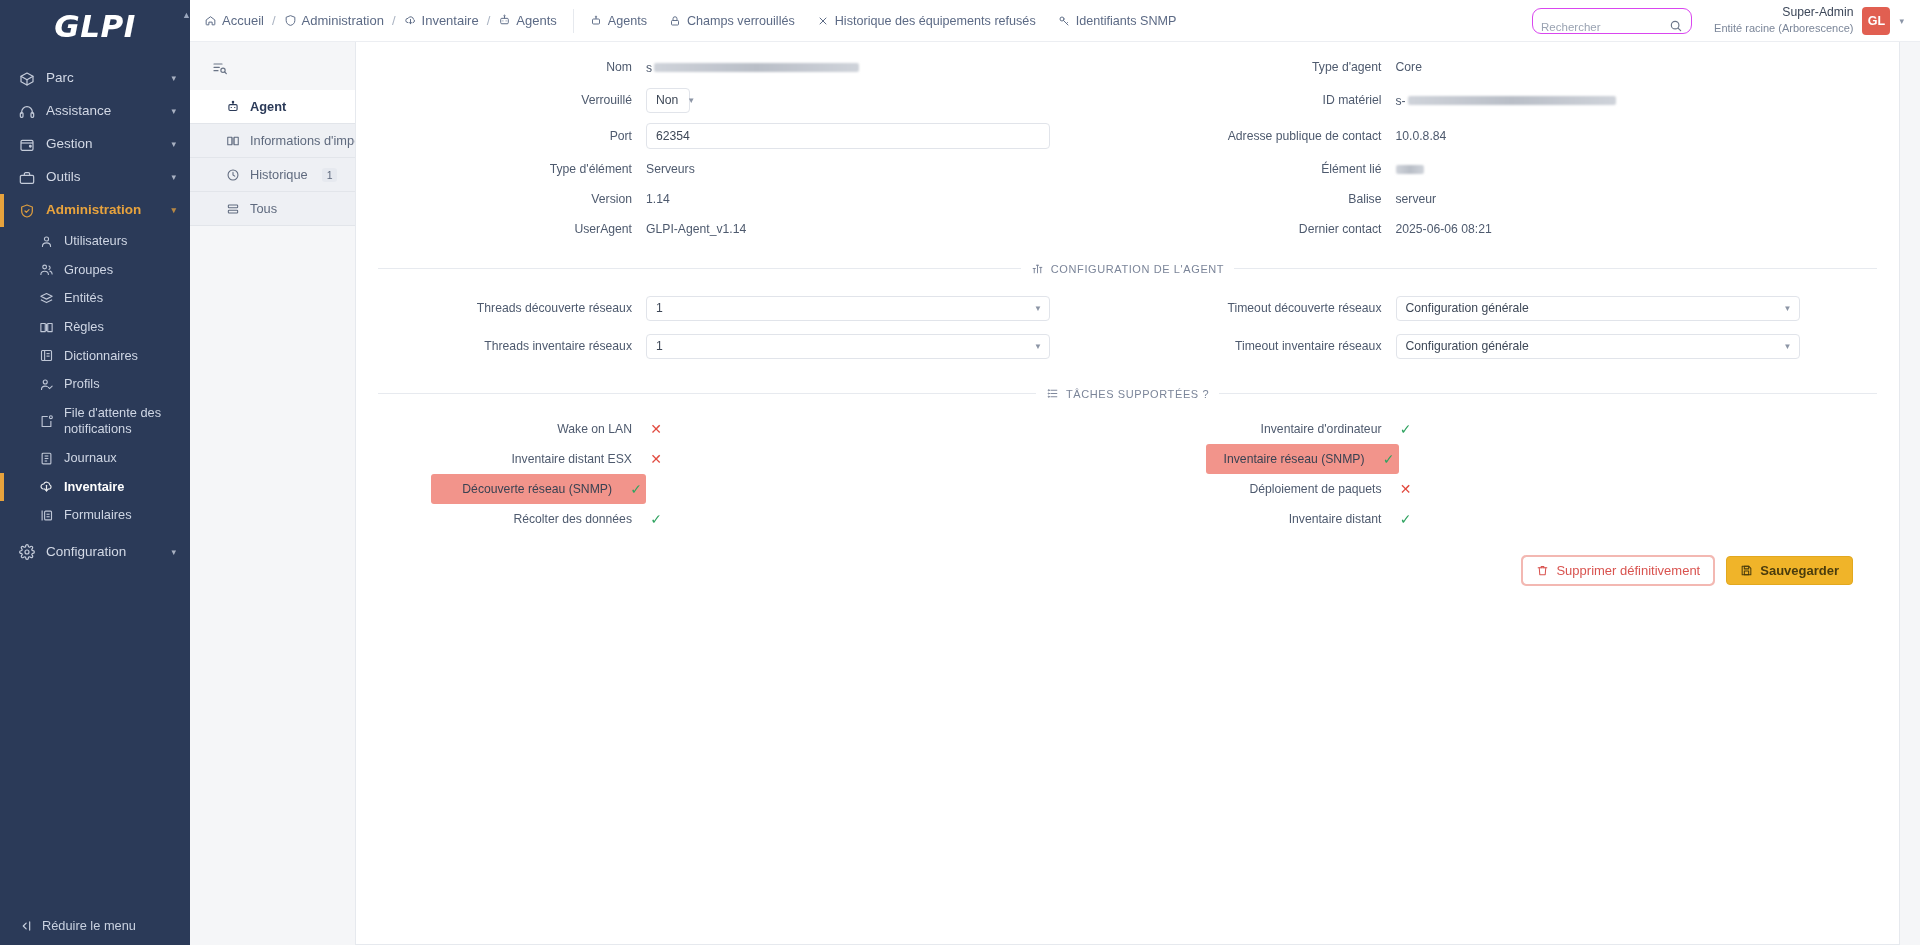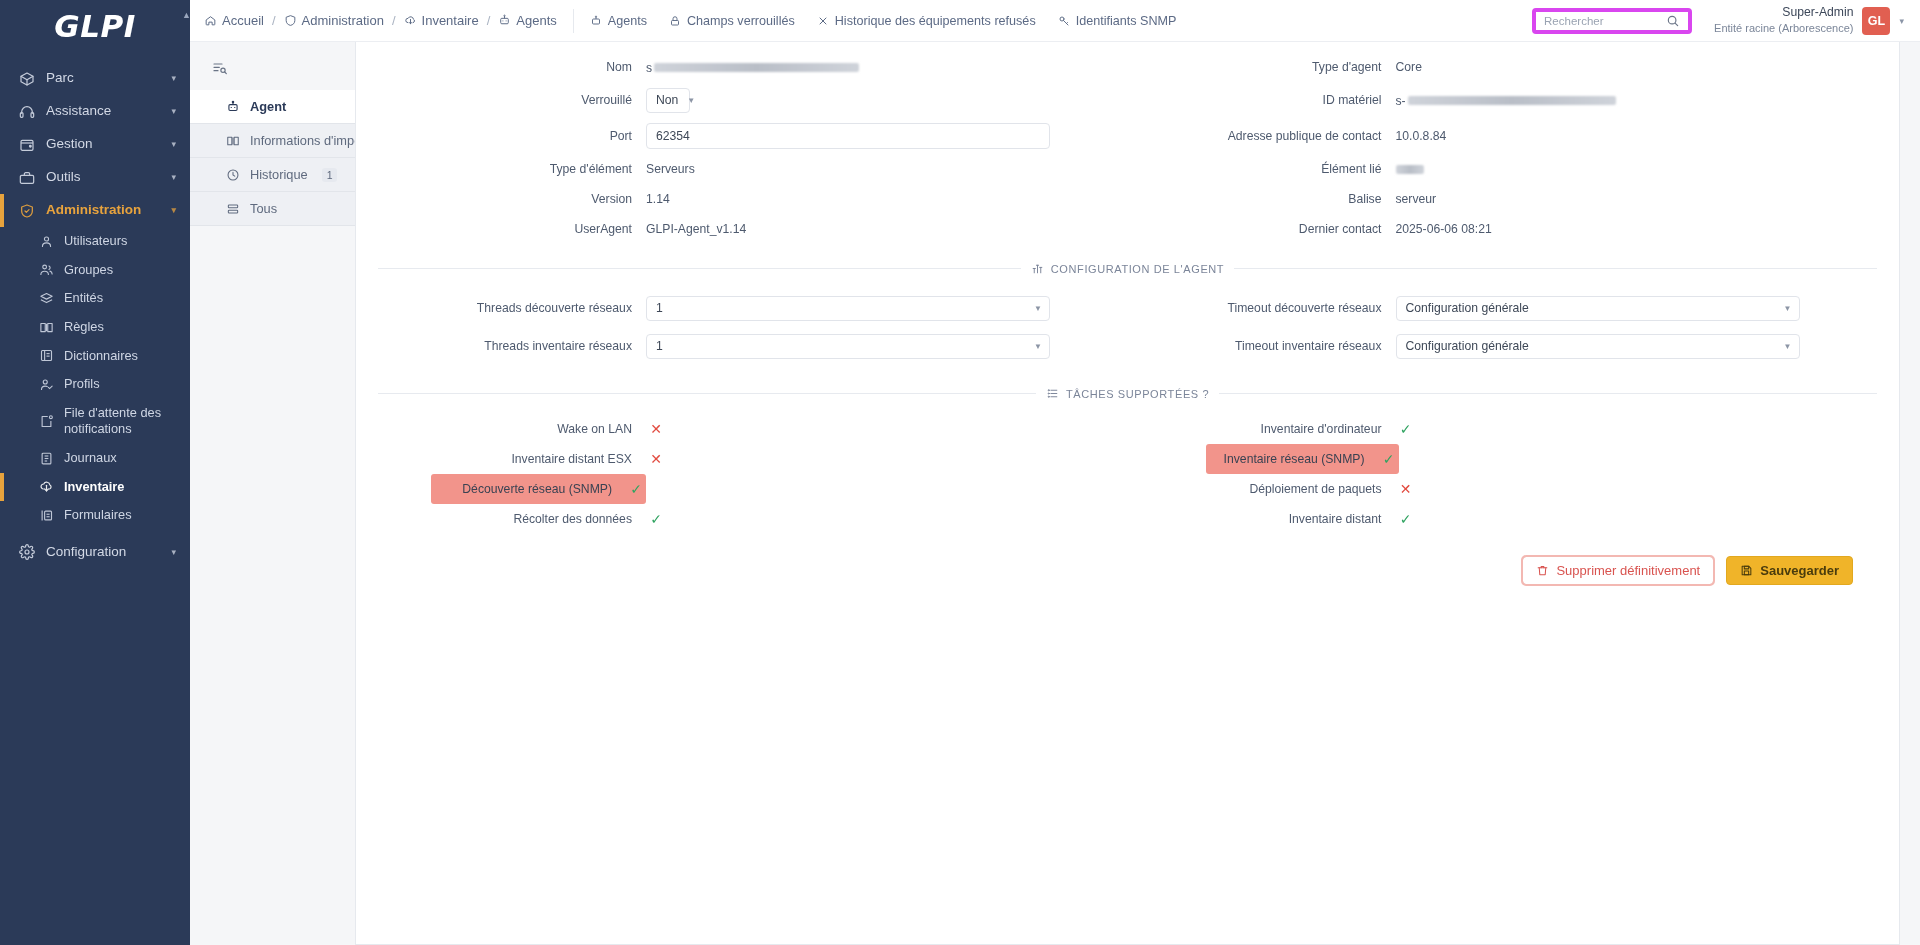--- a/index.html
+++ b/index.html
@@ -63,22 +63,22 @@
   }
   .crumbs { display: flex; align-items: center; gap: 6px; font-size: 13px; color: #5b6staff; }
   .crumbs { color: #5c6a85; }
   .crumb { display: flex; align-items: center; gap: 5px; cursor: pointer; color: #5c6a85; }
   .crumb-sep { color: #aab3c2; margin: 0 2px; }
   .vsep { width: 1px; height: 24px; background: #e6e9ee; margin: 0 16px; }
   .mtabs { display: flex; align-items: center; gap: 22px; font-size: 12.6px; color: #5c6a85; }
   .mtab { display: flex; align-items: center; gap: 6px; cursor: pointer; }
   .spacer { flex: 1; }
   .search-box {
-    width: 160px; height: 26px; border: 4px solid #d946ef; border-radius: 4px;
-    display: flex; align-items: center; padding: 0 8px; gap: 6px; background: #fff;
+    width: 160px; height: 26px; border: 1px solid #d946ef; border-radius: 9px;
+    display: flex; align-items: flex-end; padding: 0 8px; gap: 6px; background: #fff;
   }
   .search-box input {
     border: none; outline: none; font-size: 11.5px; color: #6c7789; width: 100%;
     font-family: "Liberation Sans", sans-serif; background: transparent;
   }
   .search-box input::placeholder { color: #9aa3b2; }
   .user-wrap { display: flex; align-items: center; gap: 9px; margin-left: 22px; }
   .user-txt { text-align: right; line-height: 1.3; }
   .user-name { font-size: 12.2px; color: #3c4759; }
   .user-ent { font-size: 11px; color: #7b8699; }
@@ -367,20 +367,29 @@
           <svg width="16" height="16" viewBox="0 0 24 24" fill="none" stroke="#d3d9e6" stroke-width="1.8" stroke-linejoin="round">
               <circle cx="12" cy="12" r="3"></circle>
               <path d="M19.4 15a1.6 1.6 0 0 0 .3 1.8l.1.1a2 2 0 1 1-2.8 2.8l-.1-.1a1.6 1.6 0 0 0-1.8-.3 1.6 1.6 0 0 0-1 1.5V21a2 2 0 1 1-4 0v-.1A1.6 1.6 0 0 0 9 19.4a1.6 1.6 0 0 0-1.8.3l-.1.1a2 2 0 1 1-2.8-2.8l.1-.1a1.6 1.6 0 0 0 .3-1.8 1.6 1.6 0 0 0-1.5-1H3a2 2 0 1 1 0-4h.1A1.6 1.6 0 0 0 4.6 9a1.6 1.6 0 0 0-.3-1.8l-.1-.1a2 2 0 1 1 2.8-2.8l.1.1a1.6 1.6 0 0 0 1.8.3H9a1.6 1.6 0 0 0 1-1.5V3a2 2 0 1 1 4 0v.1a1.6 1.6 0 0 0 1 1.5 1.6 1.6 0 0 0 1.8-.3l.1-.1a2 2 0 1 1 2.8 2.8l-.1.1a1.6 1.6 0 0 0-.3 1.8V9a1.6 1.6 0 0 0 1.5 1H21a2 2 0 1 1 0 4h-.1a1.6 1.6 0 0 0-1.5 1z"></path>
             </svg>
         </span>
         <span class="lbl">Configuration</span>
         <span class="chev">▾</span>
       </div>
     </div>
 
+    <div class="collapse-btn">
+      <span class="ic">
+        <svg width="14" height="14" viewBox="0 0 24 24" fill="none" stroke="#c9d1e0" stroke-width="2" stroke-linecap="round" stroke-linejoin="round">
+            <polyline points="14 7 9 12 14 17"></polyline>
+            <line x1="20" y1="5" x2="20" y2="19"></line>
+          </svg>
+      </span>
+      <span>Réduire le menu</span>
+    </div>
   </div>
 
   <div class="main">
 
     <div class="topbar">
       <div class="crumbs">
         <span class="crumb">
           <span>
             <svg width="13" height="13" viewBox="0 0 24 24" fill="none" stroke="#5c6a85" stroke-width="1.8" stroke-linejoin="round">
                 <path d="M4 11l8-6 8 6v8a1 1 0 0 1-1 1h-4v-5h-6v5H5a1 1 0 0 1-1-1z"></path>

